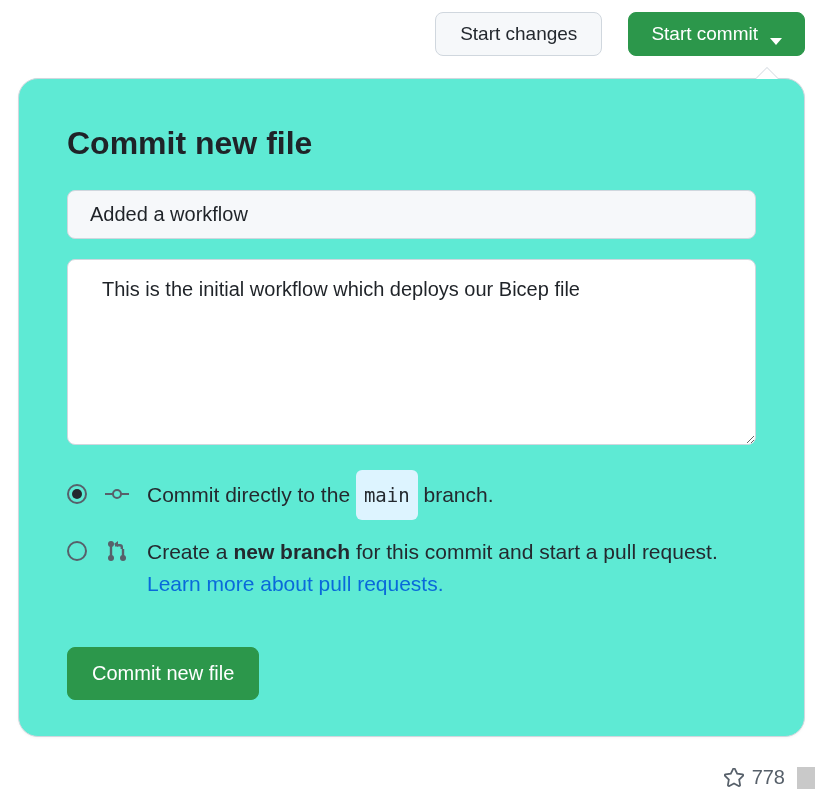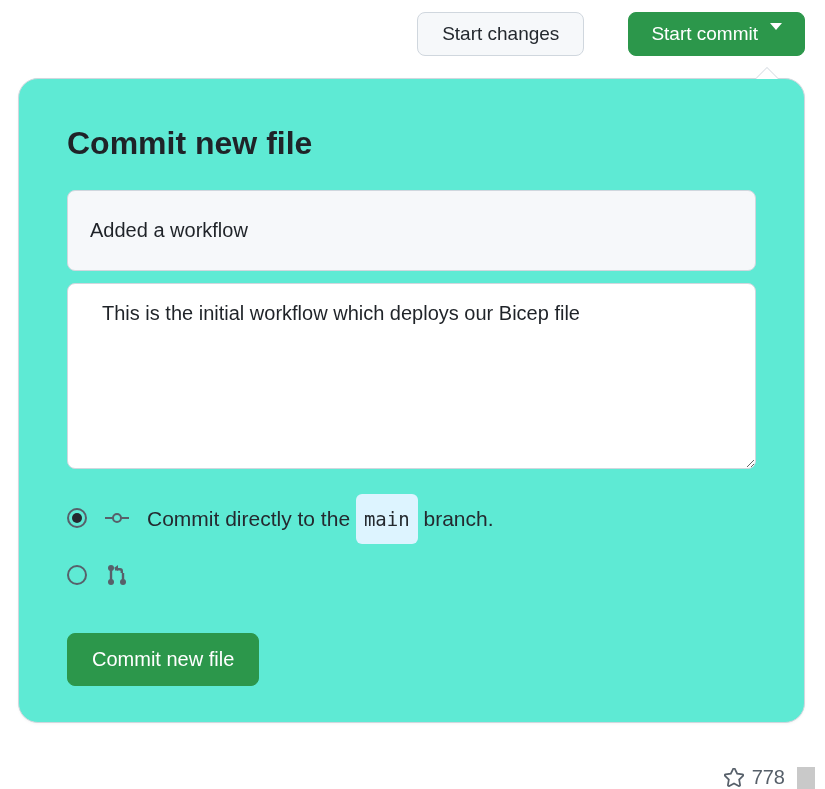--- a/index.html
+++ b/index.html
@@ -33,24 +33,23 @@
     .btn-secondary {
       background: #f6f8fa;
       border-color: #d0d7de;
       color: #24292f;
     }
     .btn-primary {
       background: #2c974b;
       border-color: #2c974b;
       color: #ffffff;
       display: flex;
-      align-items: flex-start;
+      align-items: flex-end;
       gap: 12px;
       padding: 10px 22px;
-      margin-left: 18px;
     }
     .caret-down {
       width: 0;
       height: 0;
       border-left: 6px solid transparent;
       border-right: 6px solid transparent;
       border-top: 7px solid #ffffff;
       display: inline-block;
     }
     .popover {
@@ -84,28 +83,28 @@
       border-bottom: 11px solid #ffffff;
     }
     .popover-title {
       font-size: 32px;
       font-weight: 600;
       color: #1f2328;
       margin-bottom: 28px;
     }
     .commit-input {
       width: 100%;
-      padding: 28px 22px;
+      padding: 12px 22px;
       font-size: 20px;
       border: 1px solid #d0d7de;
       border-radius: 8px;
       background: #f6f8fa;
       color: #1f2328;
       outline: none;
-      margin-bottom: 12px;
+      margin-bottom: 20px;
     }
     .commit-textarea {
       width: 100%;
       padding: 18px 34px;
       font-size: 20px;
       font-family: inherit;
       border: 1px solid #d0d7de;
       border-radius: 8px;
       background: #ffffff;
       color: #1f2328;
@@ -248,20 +247,26 @@
         <svg viewBox="0 0 24 24" width="24" height="24" fill="currentColor">
           <circle cx="6" cy="5" r="3"></circle>
           <circle cx="6" cy="19" r="3"></circle>
           <circle cx="18" cy="19" r="3"></circle>
           <rect x="4.8" y="7" width="2.4" height="10"></rect>
           <rect x="16.8" y="10" width="2.4" height="7"></rect>
           <path d="M10 5h5a3 3 0 0 1 3 3v2h-2.4V8a.6.6 0 0 0-.6-.6h-5z"></path>
           <path d="M13 2l-4 3 4 3z"></path>
         </svg>
       </span>
+      <span class="radio-label">
+        <span>Create a </span>
+        <strong>new branch</strong>
+        <span> for this commit and start a pull request. </span>
+        <a class="link">Learn more about pull requests.</a>
+      </span>
     </label>
 
   </div>
 
   <button class="btn-commit">
     <span>Commit new file</span>
   </button>
 </div>
 
 <div class="footer-star">

